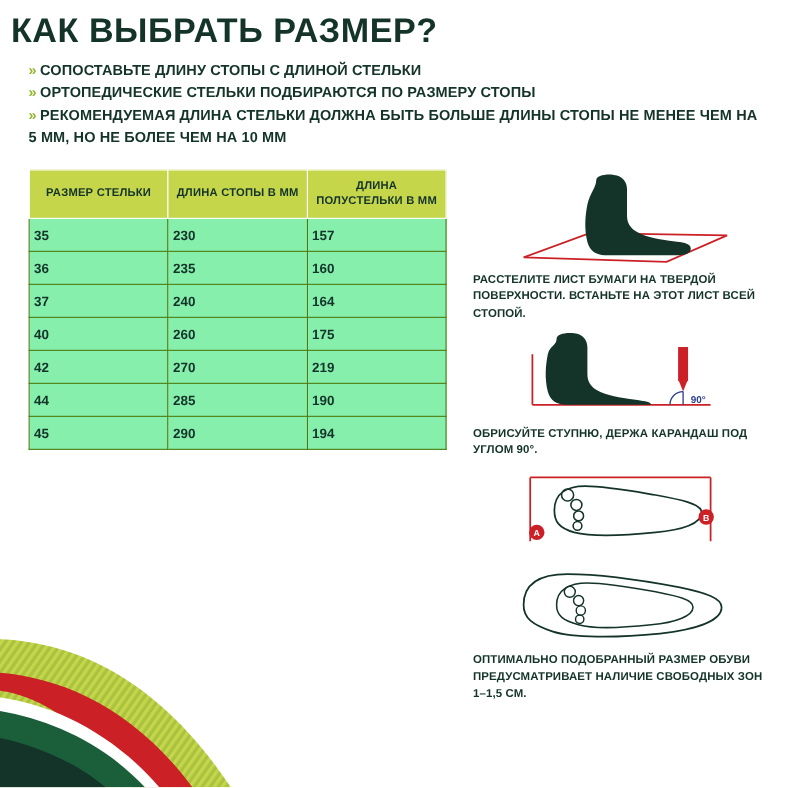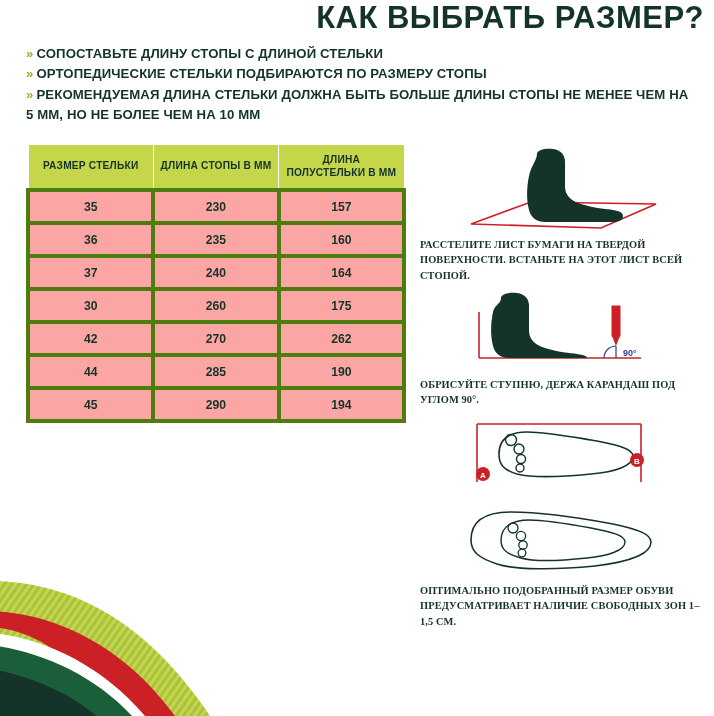--- a/index.html
+++ b/index.html
@@ -14,22 +14,22 @@
     overflow: hidden;
     position: relative;
   }
 
   
   .title {
     font-size: 31px;
     font-weight: bold;
     letter-spacing: 0.5px;
     color: #14342a;
-    text-align: right;
-    padding: 0 10px 4px 10px;
+    text-align: left;
+    padding: 10px 10px 4px 10px;
     text-transform: uppercase;
     white-space: nowrap;
   }
 
   
   .bullets {
     padding: 4px 18px 0 26px;
   }
   .bullet-line {
     font-size: 13.2px;
@@ -42,21 +42,21 @@
   .bullet-mark {
     color: #8fb72b;
     font-weight: bold;
     margin-right: 3px;
   }
 
   
   .body-wrap {
     display: flex;
     padding: 18px 12px 0 26px;
-    gap: 14px;
+    gap: 24px;
   }
 
   
   .table-col { width: 380px; flex: 0 0 380px; }
   table.size-table {
     border-collapse: collapse;
     width: 100%;
     table-layout: fixed;
   }
   table.size-table th {
@@ -64,27 +64,26 @@
     color: #14342a;
     font-size: 10.2px;
     font-weight: bold;
     text-transform: uppercase;
     padding: 9px 4px;
     border: 1px solid #ffffff;
     line-height: 1.25;
     letter-spacing: 0.2px;
   }
   table.size-table td {
-    background: #fca5a5;
+    background: #86efac;
     color: #14342a;
     font-size: 12.2px;
     font-weight: bold;
-    text-align: center;
     padding: 7.5px 4px;
-    border: 4px solid #4d7c0f;
+    border: 1px solid #4d7c0f;
   }
   table.size-table tr td:first-child { width: 31%; }
   table.size-table tr td:nth-child(2) { width: 33%; }
 
   
   .steps-col {
     flex: 1 1 auto;
     padding-top: 2px;
   }
   .step {
@@ -96,21 +95,20 @@
     margin: 0 auto 5px auto;
     width: 240px;
   }
   .step-text {
     font-size: 10.4px;
     font-weight: bold;
     color: #14342a;
     text-transform: uppercase;
     line-height: 1.5;
     letter-spacing: 0.1px;
-    font-family: Liberation Serif, serif;
   }
   .step-3 .step-figure { height: 78px; }
   .step-4 .step-figure { height: 76px; }
   .step-2 .step-figure { height: 80px; }
 
   
   .swoosh {
     position: absolute;
     left: 0;
     bottom: 0;
@@ -158,28 +156,28 @@
           <td>36</td>
           <td>235</td>
           <td>160</td>
         </tr>
         <tr>
           <td>37</td>
           <td>240</td>
           <td>164</td>
         </tr>
         <tr>
-          <td>30</td>
+          <td>40</td>
           <td>260</td>
           <td>175</td>
         </tr>
         <tr>
           <td>42</td>
           <td>270</td>
-          <td>262</td>
+          <td>219</td>
         </tr>
         <tr>
           <td>44</td>
           <td>285</td>
           <td>190</td>
         </tr>
         <tr>
           <td>45</td>
           <td>290</td>
           <td>194</td>

